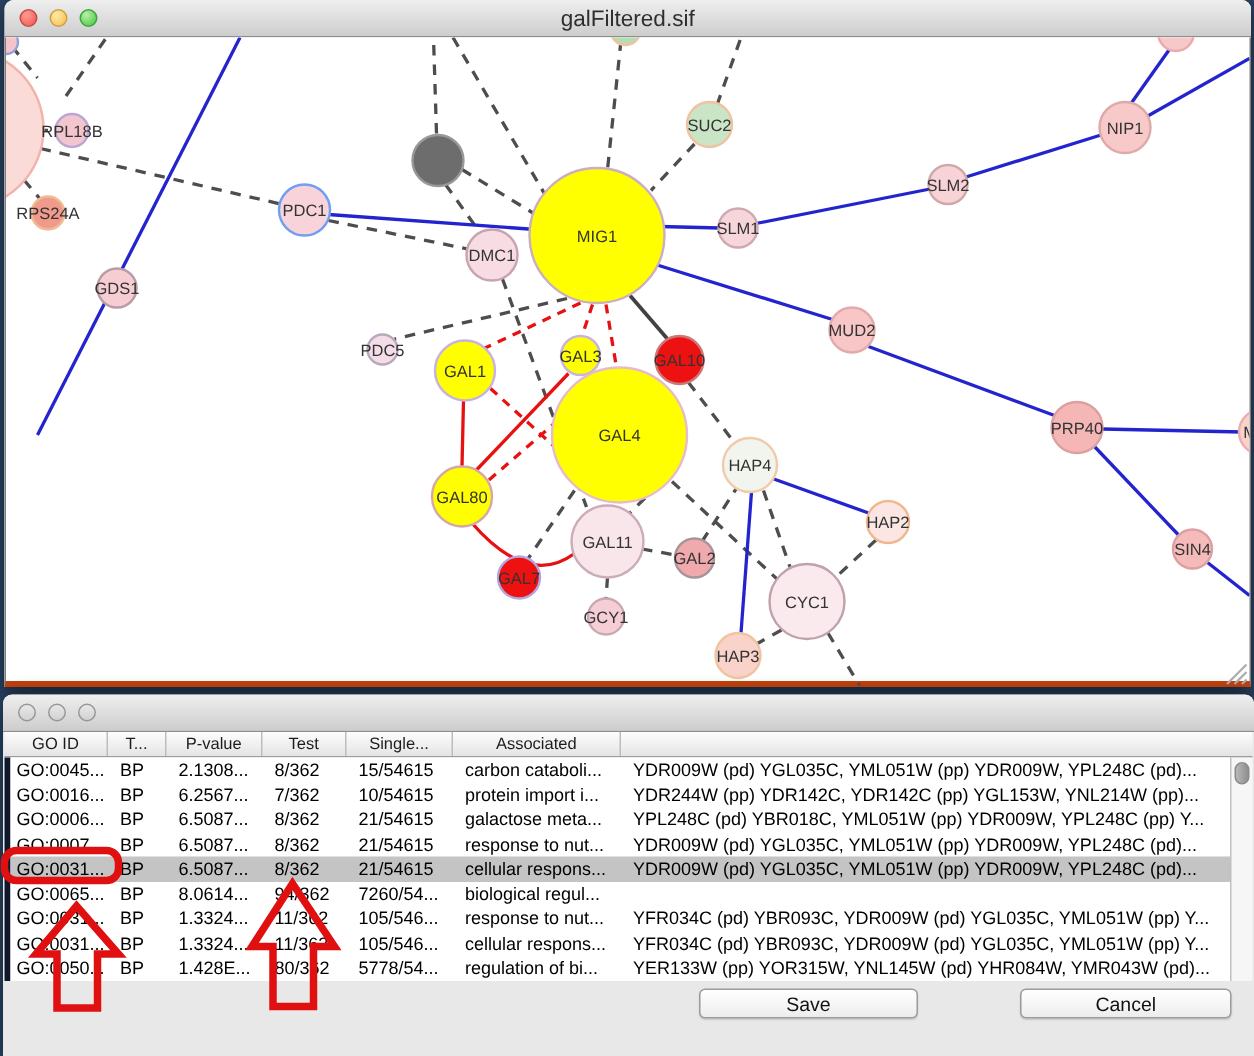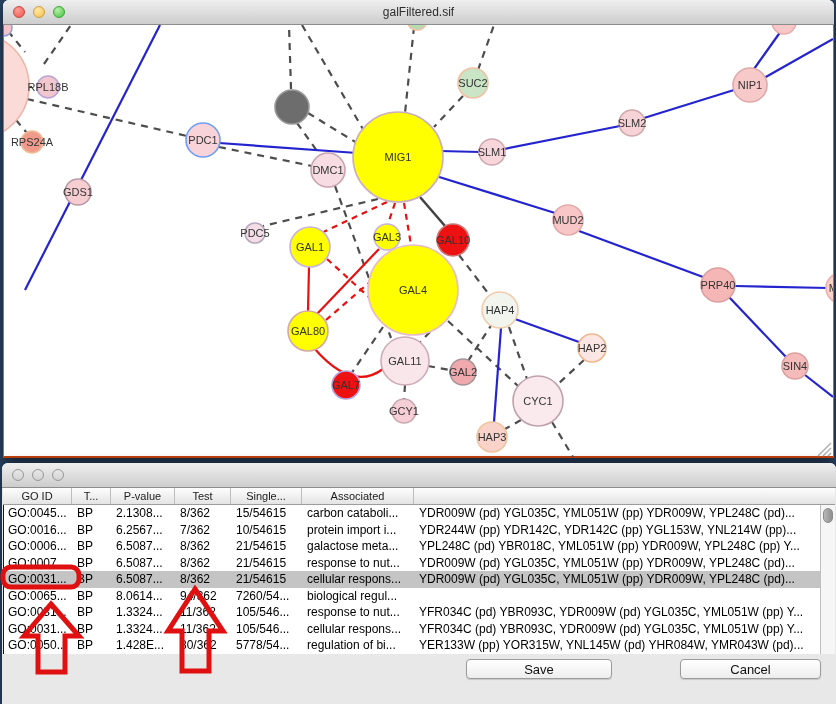--- a/index.html
+++ b/index.html
@@ -10,47 +10,47 @@
     -webkit-font-smoothing:antialiased;
   }
   .window{position:absolute;box-shadow:0 3px 14px rgba(0,0,0,.55);}
   .titlebar{
     position:absolute;left:0;top:0;right:0;height:24px;
     background:linear-gradient(#efefef,#cdcdcd);
     border-bottom:1px solid #8d8d8d;
     border-radius:6px 6px 0 0;
     display:flex;align-items:center;justify-content:center;
   }
-  .titlebar .title{font-size:12px;color:#2e2e2e;}
+  .titlebar .title{font-size:15px;color:#2e2e2e;}
   .lights{position:absolute;left:10px;top:0;height:24px;display:flex;align-items:center;gap:8px;}
   .light{width:12px;height:12px;border-radius:50%;box-sizing:border-box;}
   .light.red{background:radial-gradient(circle at 35% 30%, #ff9d96,#f0544a);border:1px solid #c94842;}
   .light.yellow{background:radial-gradient(circle at 35% 30%, #ffe9a8,#f6bd4b);border:1px solid #cf9f3e;}
   .light.green{background:radial-gradient(circle at 35% 30%, #b8f0a8,#3fc73a);border:1px solid #3da43a;}
   .light.hollow{background:linear-gradient(#e8e8e8,#d2d2d2);border:1px solid #979797;}
 
   #net-window{left:3px;top:0;width:831px;height:458px;background:#fff;border-radius:6px 6px 0 0;}
   #net-canvas{position:absolute;left:0;top:25px;width:831px;height:433px;background:#fff;
-    border-left:1px solid #7d7d7d;border-right:1px solid #7d7d7d;border-bottom:2px solid #c2410c;box-sizing:border-box;}
+    border-left:1px solid #7d7d7d;border-right:1px solid #7d7d7d;border-bottom:4px solid #c2410c;box-sizing:border-box;}
   #net-svg{position:absolute;left:0;top:0;}
 
   #noa-window{left:2px;top:463px;width:834px;height:241px;background:#e8e8e8;border-radius:6px 6px 0 0;}
   #noa-window .titlebar .title{color:#4b4b4b;}
   #noa-table{position:absolute;left:1px;top:25px;width:832px;}
   .thead{
     display:grid;grid-template-columns:69px 39px 64px 56px 71px 112px 1fr 15px;
     height:17px;background:linear-gradient(#fdfdfd,#e4e4e4);
     border-bottom:1px solid #9d9d9d;box-sizing:border-box;
   }
   .thead .th{
     font-size:11px;color:#1c1c1c;display:flex;align-items:center;justify-content:center;
     border-right:1px solid #bdbdbd;overflow:hidden;white-space:nowrap;
   }
   .thead .th:last-child{border-right:none;}
-  #rows-wrap{position:relative;background:#fff;border-left:1px solid #0f172a;box-sizing:border-box;}
+  #rows-wrap{position:relative;background:#fff;border-left:4px solid #0f172a;box-sizing:border-box;}
   .trow{
     display:grid;grid-template-columns:69px 39px 64px 56px 71px 112px 1fr;
     height:16.5px;background:#fff;
   }
   .trow.selected{background:#c4c4c4;}
   .trow .td{
     font-size:12px;color:#000;line-height:16.5px;white-space:nowrap;overflow:hidden;
     padding-left:4px;
   }
   #vscroll{

